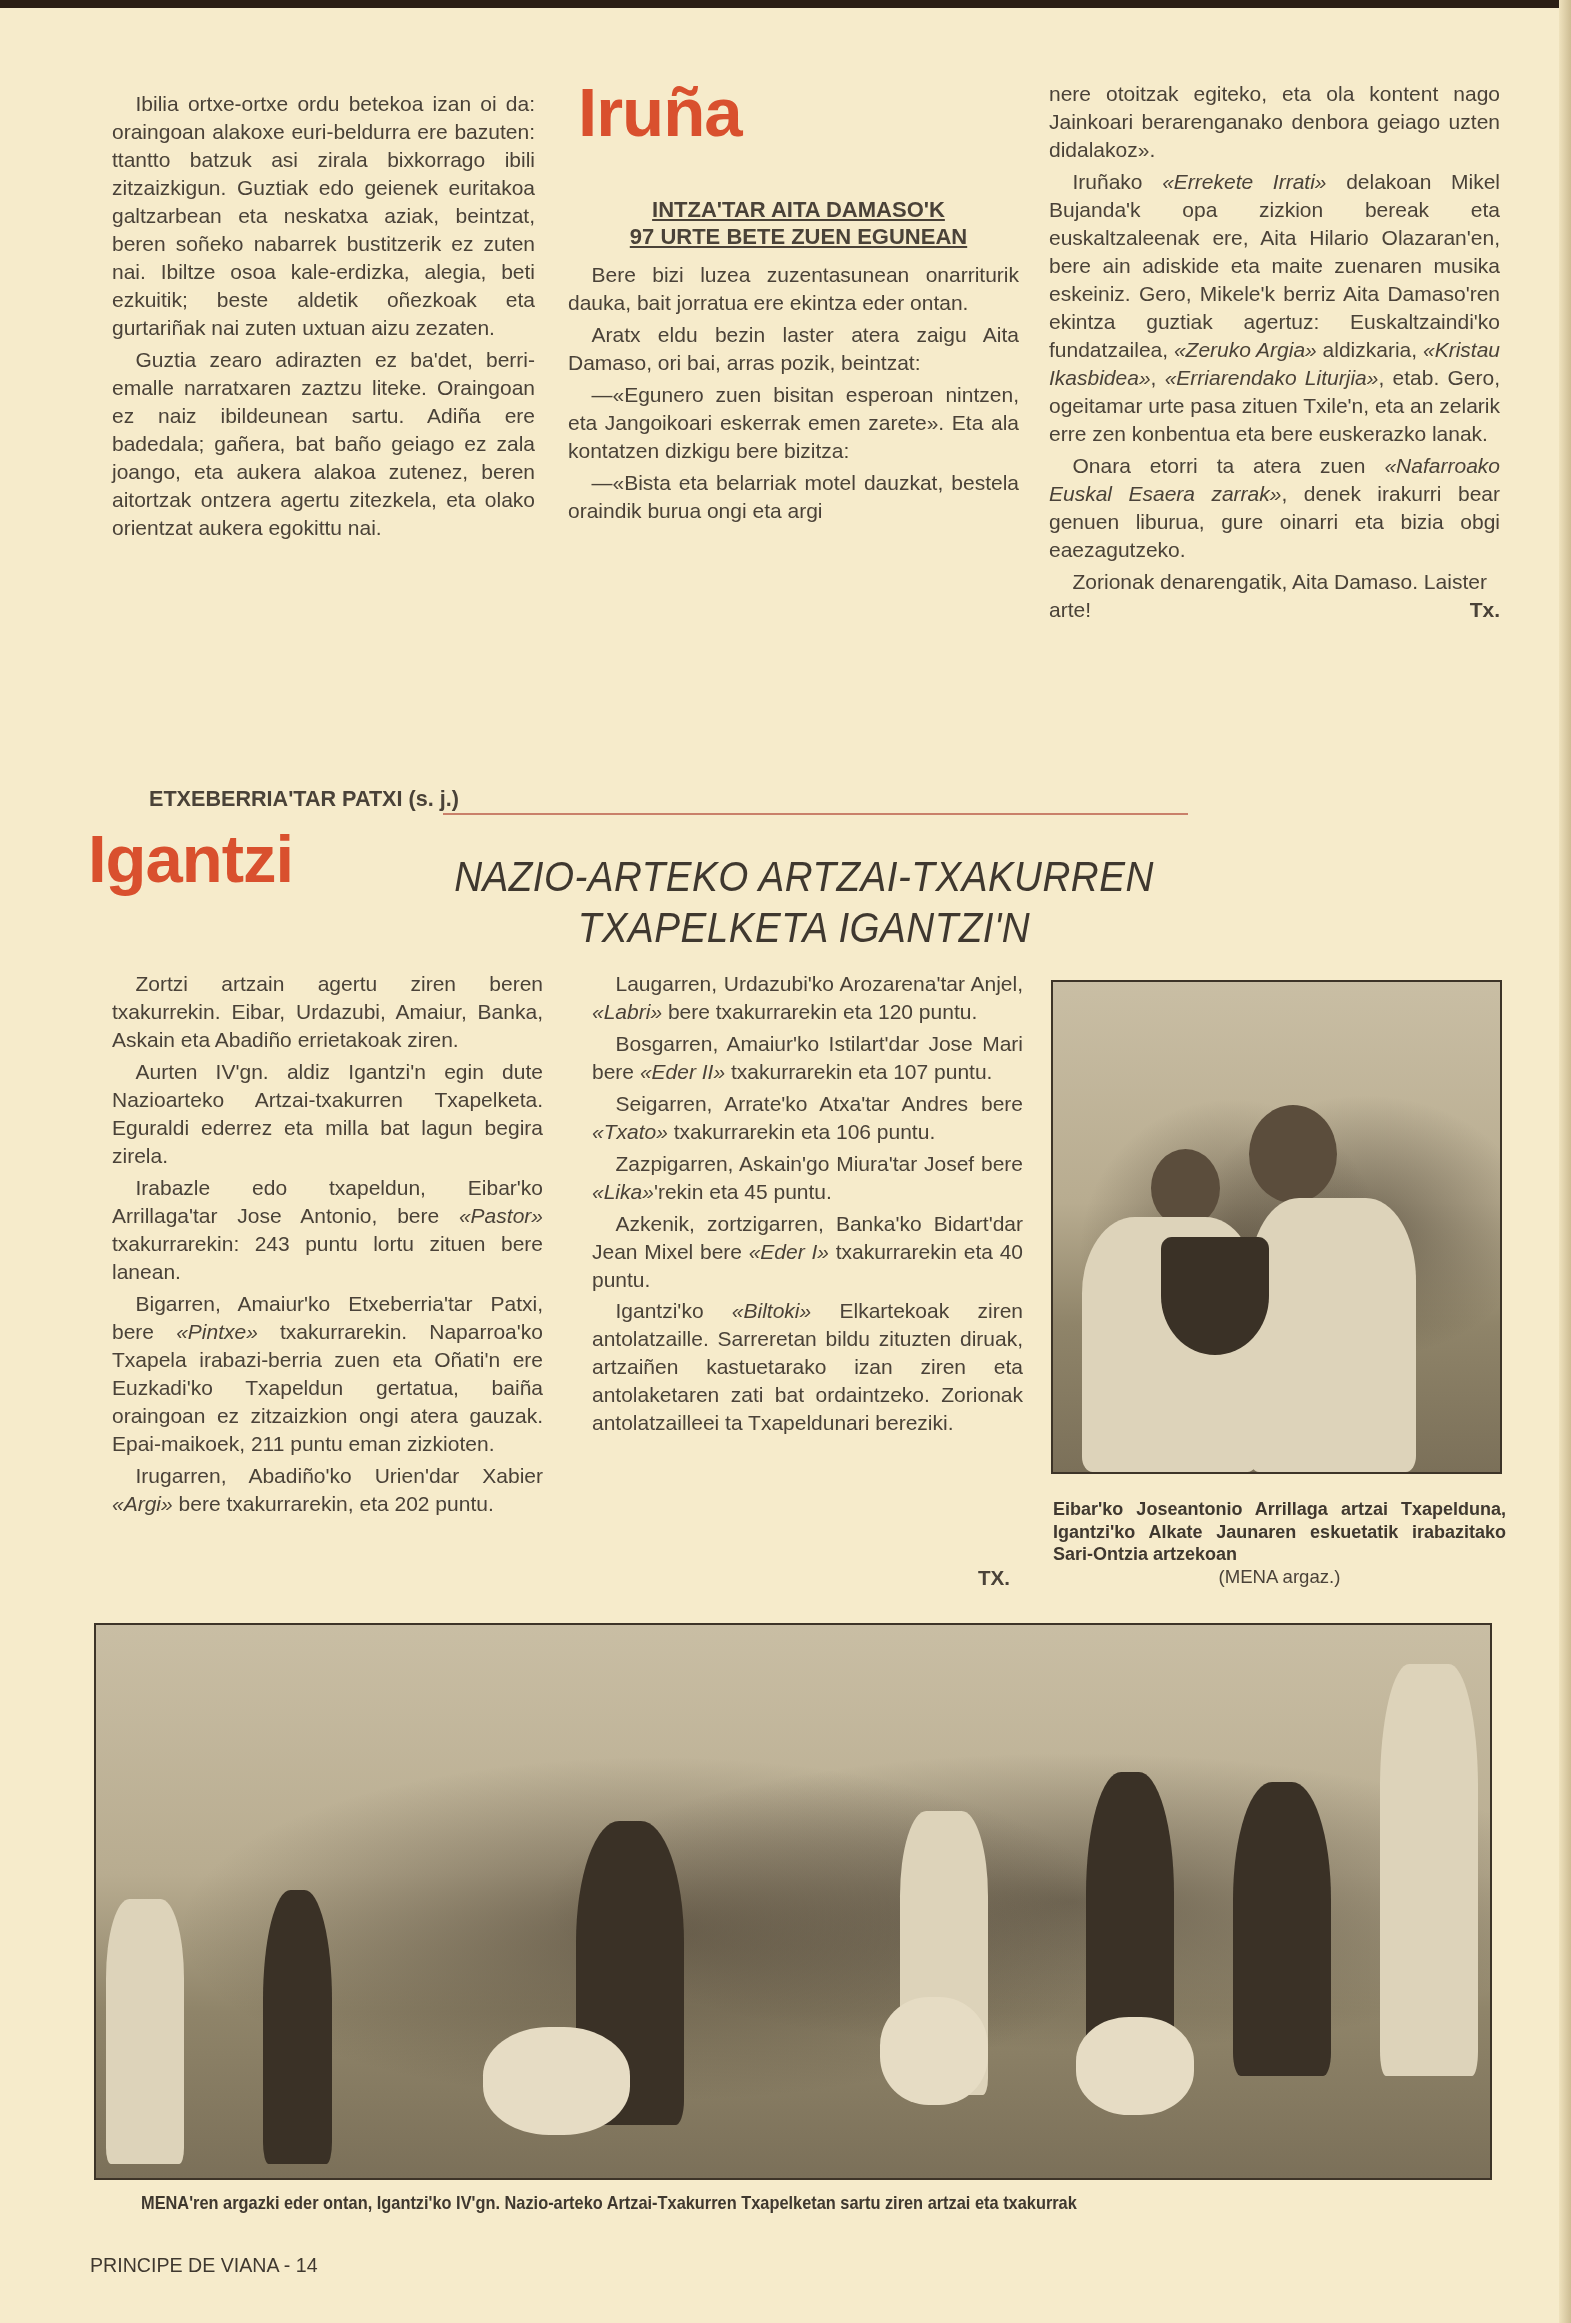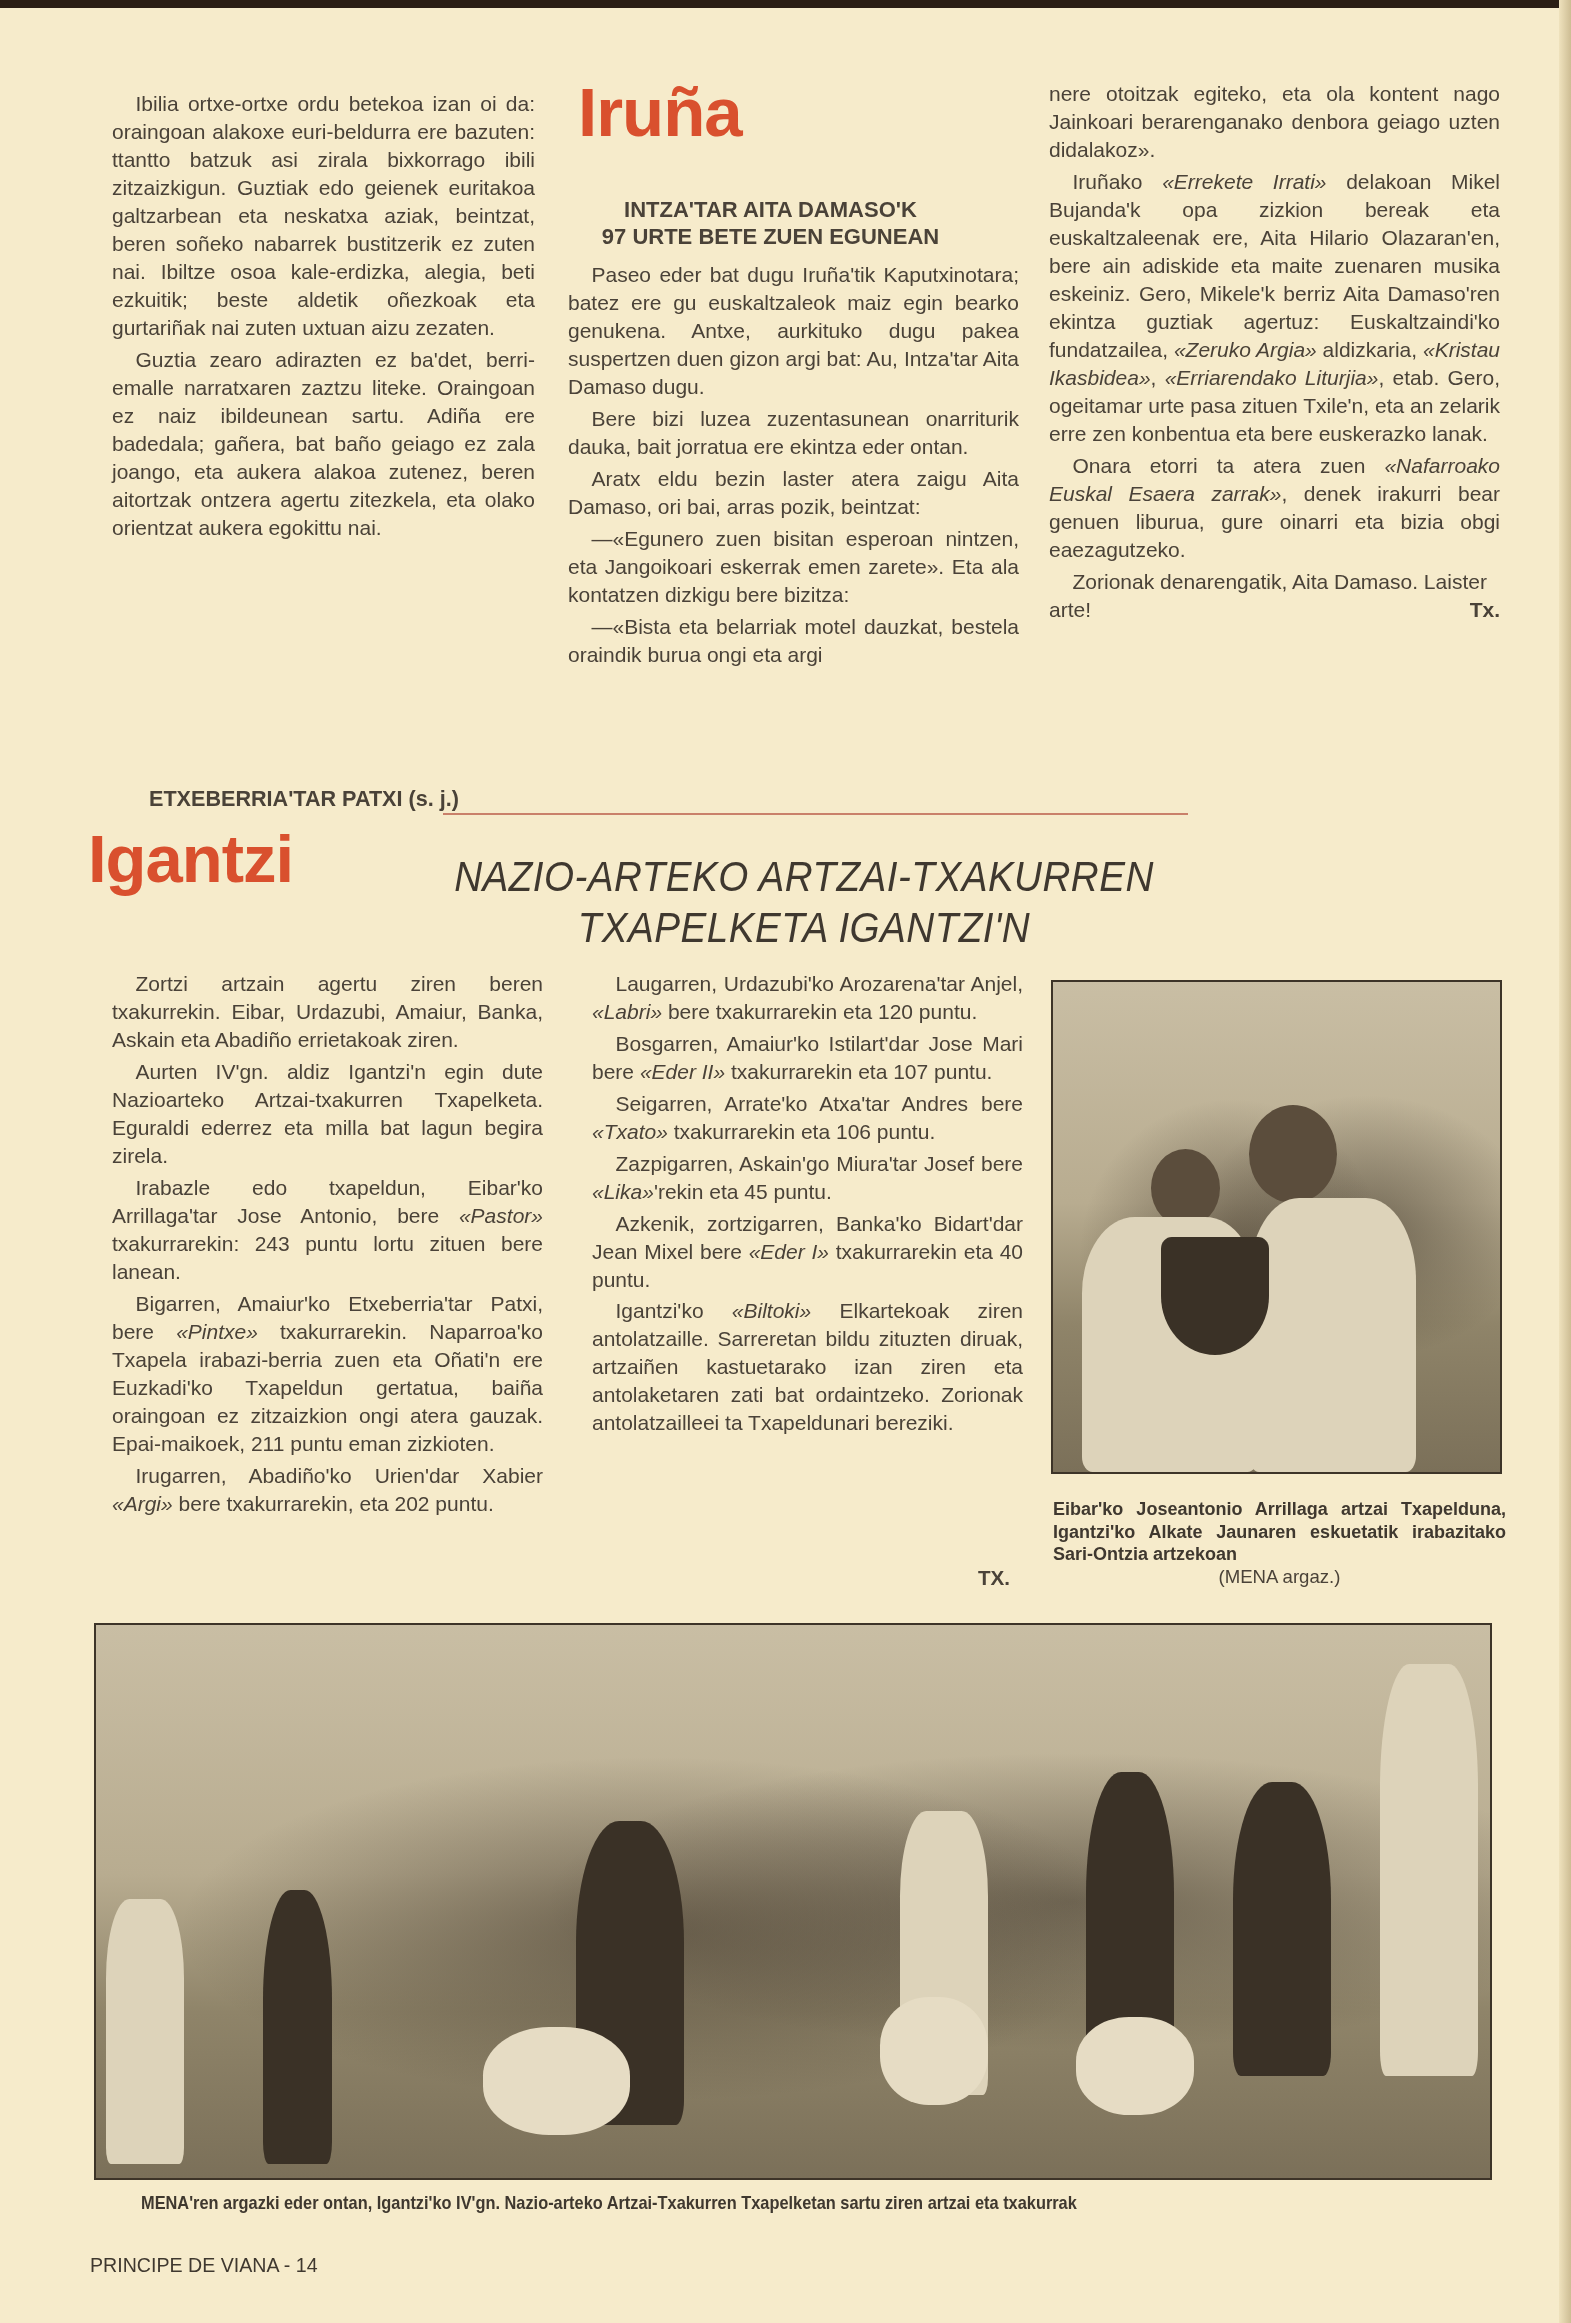--- a/index.html
+++ b/index.html
@@ -59,26 +59,25 @@
 <div class="edge-top"></div>
 <div class="edge-right"></div>
 
 <div class="col" style="left:112px; top:90px; width:423px;">
   <p>Ibilia ortxe-ortxe ordu betekoa izan oi da: oraingoan alakoxe euri-beldurra ere bazuten: ttantto batzuk asi zirala bixkorrago ibili zitzaizkigun. Guztiak edo geienek euritakoa galtzarbean eta neskatxa aziak, beintzat, beren soñeko nabarrek bustitzerik ez zuten nai. Ibiltze osoa kale-erdizka, alegia, beti ezkuitik; beste aldetik oñezkoak eta gurtariñak nai zuten uxtuan aizu zezaten.</p>
   <p style="margin-top:1px;">Guztia zearo adirazten ez ba'det, berri-emalle narratxaren zaztzu liteke. Oraingoan ez naiz ibildeunean sartu. Adiña ere badedala; gañera, bat baño geiago ez zala joango, eta aukera alakoa zutenez, beren aitortzak ontzera agertu zitezkela, eta olako orientzat aukera egokittu nai.</p>
 </div>
 <div class="byline" style="left:149px; top:755px;">ETXEBERRIA'TAR PATXI (s. j.)</div>
 
 <div class="headline-red" style="left:578px; top:74px; font-size:69px; line-height:78px;">Iruña</div>
-<div class="subhead" style="left:540px; top:196px; width:461px;">
+<div class="subhead" style="left:568px; top:196px; width:461px;text-decoration:underline;">
   <div>INTZA'TAR AITA DAMASO'K</div>
   <div>97 URTE BETE ZUEN EGUNEAN</div>
 </div>
 <div class="col" style="left:568px; top:261px; width:451px;">
-  <p>Paseo eder bat dugu Iruña'tik Kaputxinotara; batez ere gu euskaltzaleok maiz egin bearko genukena. Antxe, aurkituko dugu pakea suspertzen duen gizon argi bat: Au, Intza'tar Aita Damaso dugu.</p>
   <p>Bere bizi luzea zuzentasunean onarriturik dauka, bait jorratua ere ekintza eder ontan.</p>
   <p>Aratx eldu bezin laster atera zaigu Aita Damaso, ori bai, arras pozik, beintzat:</p>
   <p>—«Egunero zuen bisitan esperoan nintzen, eta Jangoikoari eskerrak emen zarete». Eta ala kontatzen dizkigu bere bizitza:</p>
   <p>—«Bista eta belarriak motel dauzkat, bestela oraindik burua ongi eta argi</p>
 </div>
 <div class="col" style="left:1049px; top:80px; width:451px;">
   <p class="noindent">nere otoitzak egiteko, eta ola kontent nago Jainkoari berarenganako denbora geiago uzten didalakoz».</p>
   <p>
     <span>Iruñako </span><i>«Errekete Irrati»</i><span> delakoan Mikel Bujanda'k opa zizkion bereak eta euskaltzaleenak ere, Aita Hilario Olazaran'en, bere ain adiskide eta maite zuenaren musika eskeiniz. Gero, Mikele'k berriz Aita Damaso'ren ekintza guztiak agertuz: Euskaltzaindi'ko fundatzailea, </span><i>«Zeruko Argia»</i><span> aldizkaria, </span><i>«Kristau Ikasbidea»</i><span>, </span><i>«Erriarendako Liturjia»</i><span>, etab. Gero, ogeitamar urte pasa zituen Txile'n, eta an zelarik erre zen konbentua eta bere euskerazko lanak.</span>
   </p>

